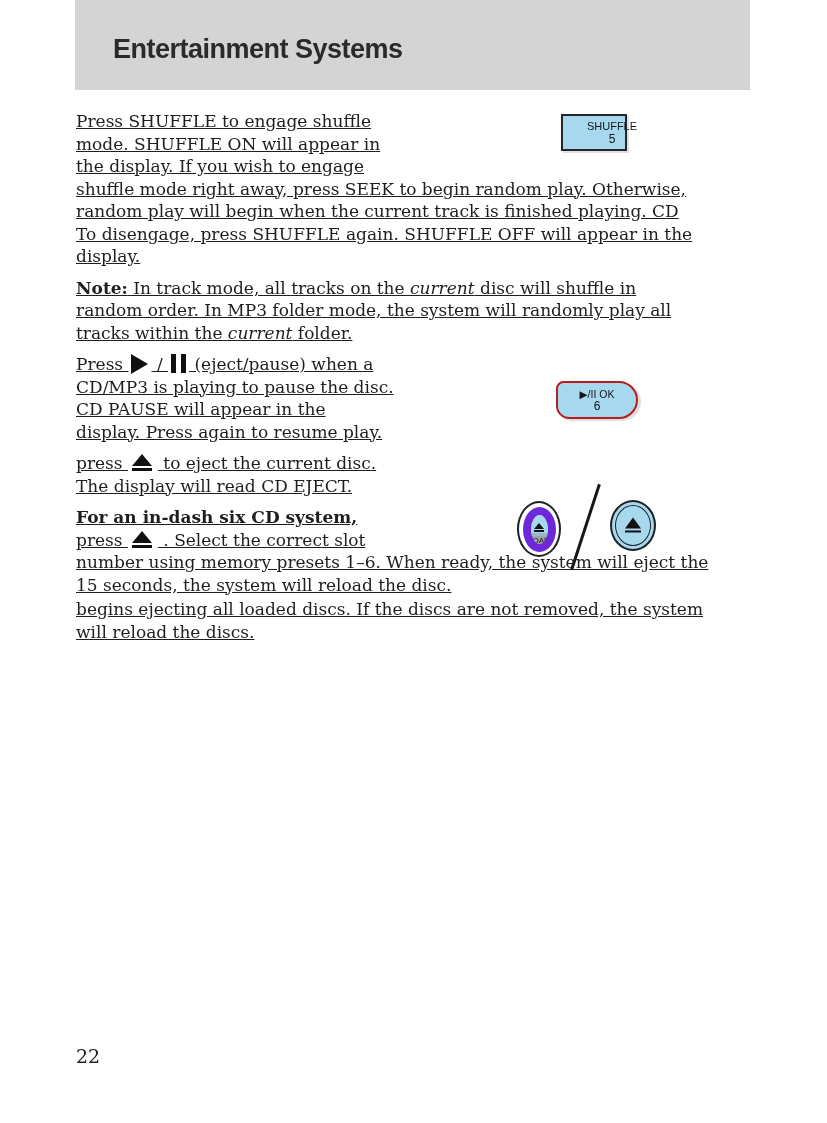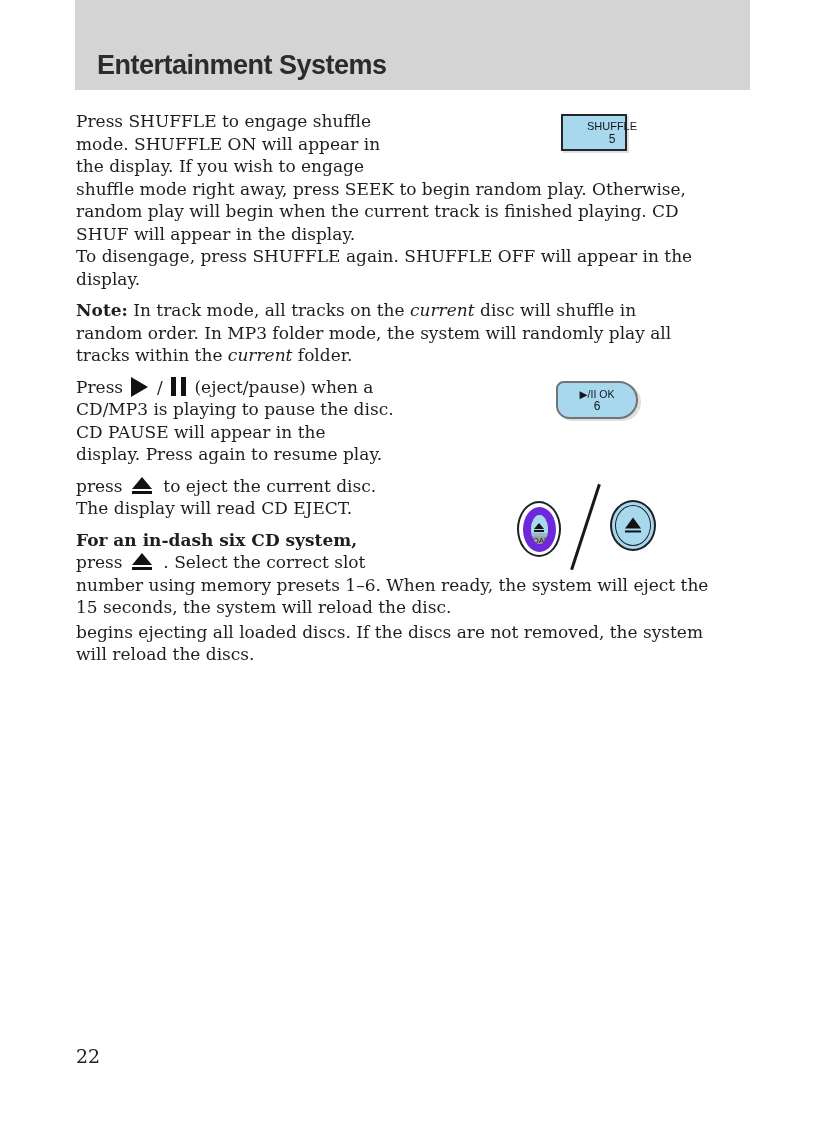--- a/index.html
+++ b/index.html
@@ -1,26 +1,26 @@
 <!DOCTYPE html>
 <html><head>
 <meta charset="utf-8">
 <style>
   html,body{margin:0;padding:0;background:#ffffff;}
   .page{position:relative;width:827px;height:1123px;background:#ffffff;overflow:hidden;
         font-family:"DejaVu Serif", serif;color:#1e1e1e;}
 
   
   .banner{position:absolute;left:75px;top:0;width:675px;height:90px;background:#d3d4d3;}
-  .banner h1{position:absolute;left:22px;bottom:9px;margin:0;
+  .banner h1{position:absolute;left:22px;bottom:9px;margin:16px;
              font-family:"Liberation Sans","DejaVu Sans",sans-serif;
              font-size:27px;font-weight:bold;color:#2b2b2b;letter-spacing:-0.5px;}
 
   
-  .content{position:absolute;left:76px;top:110px;width:700px;font-size:17px;}
+  .content{position:absolute;left:76px;top:110px;width:700px;font-size:17px;text-decoration:underline;}
   .para{margin:0 0 9px 0;}
   .para.tight{margin-bottom:2px;}
   .line{height:22.5px;line-height:22.5px;white-space:nowrap;}
   .b{font-weight:bold;}
   .i{font-style:italic;}
 
   
   .ic-play{display:inline-block;width:0;height:0;border-top:10px solid transparent;
            border-bottom:10px solid transparent;border-left:17px solid #111;
            vertical-align:-4px;margin:0 3px;}
@@ -36,21 +36,21 @@
   .btn-shuffle{position:absolute;left:561px;top:114px;width:66px;height:37px;
                background:#a7d8ee;border:2px solid #23262b;box-sizing:border-box;
                display:flex;flex-direction:column;align-items:center;justify-content:center;
                font-family:"Liberation Sans","DejaVu Sans",sans-serif;color:#14161a;
                box-shadow:2px 2px 0 rgba(140,140,140,.28);padding-left:36px;}
   .btn-shuffle .l1{font-size:11px;line-height:13px;}
   .btn-shuffle .l2{font-size:12px;line-height:13px;}
 
   
   .btn-playpause{position:absolute;left:556px;top:381px;width:82px;height:38px;
-                 background:#a7d8ee;border:2px solid #737373;box-sizing:border-box;
+                 background:#a7d8ee;border:2px solid #b91c1c;box-sizing:border-box;
                  border-radius:8px 20px 20px 14px;
                  display:flex;flex-direction:column;align-items:center;justify-content:center;
                  font-family:"Liberation Sans","DejaVu Sans",sans-serif;color:#14161a;
                  box-shadow:3px 2px 0 rgba(140,140,140,.28);}
   .btn-playpause .l1{font-size:10.5px;line-height:12px;}
   .btn-playpause .l2{font-size:12px;line-height:13px;}
 
   
   .btn-load{position:absolute;left:517px;top:501px;width:44px;height:56px;}
   .btn-load .outer{width:100%;height:100%;border:2px solid #1d2126;border-radius:50%;
@@ -93,21 +93,20 @@
     <h1>Entertainment Systems</h1>
   </div>
 
   <div class="content">
       <div class="para">
         <div class="line"><span>Press SHUFFLE to engage shuffle</span></div>
         <div class="line"><span>mode. SHUFFLE ON will appear in</span></div>
         <div class="line"><span>the display. If you wish to engage</span></div>
         <div class="line"><span>shuffle mode right away, press SEEK to begin random play. Otherwise,</span></div>
         <div class="line"><span>random play will begin when the current track is finished playing. CD</span></div>
-        <div class="line"><span>SHUF will appear in the display.</span></div>
         <div class="line"><span>To disengage, press SHUFFLE again. SHUFFLE OFF will appear in the</span></div>
         <div class="line"><span>display.</span></div>
       </div>
       <div class="para">
         <div class="line"><span class="b">Note:</span><span> In track mode, all tracks on the </span><span class="i">current</span><span> disc will shuffle in</span></div>
         <div class="line"><span>random order. In MP3 folder mode, the system will randomly play all</span></div>
         <div class="line"><span>tracks within the </span><span class="i">current</span><span> folder.</span></div>
       </div>
       <div class="para">
         <div class="line"><span>Press </span><span class="ic-play"></span><span> / </span><span class="ic-pause"></span><span> (eject/pause) when a</span></div>

